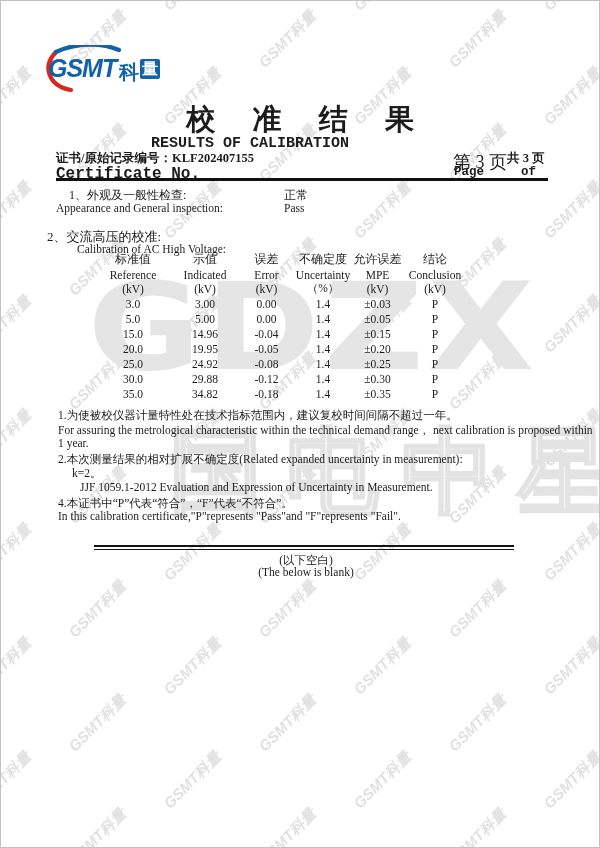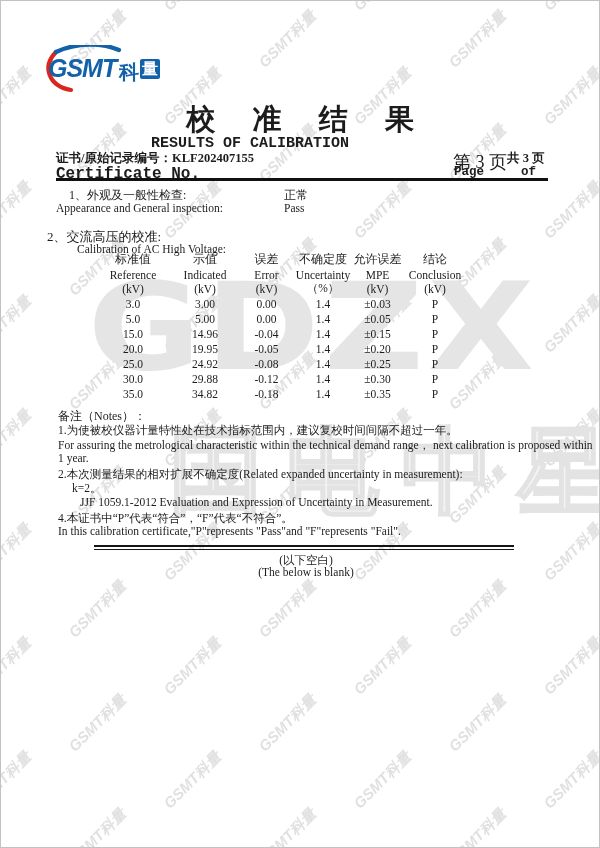--- a/index.html
+++ b/index.html
@@ -292,21 +292,20 @@
             <td>34.82</td>
             <td>-0.18</td>
             <td>1.4</td>
             <td>±0.35</td>
             <td>P</td>
           </tr>
         </tbody>
     </table>
 
     <div class="abs notes">
-      <div class="notes-heading">备注（Notes）：</div>
       <div>
           <div class="note-line indent-0">1.为使被校仪器计量特性处在技术指标范围内，建议复校时间间隔不超过一年。</div>
           <div class="note-line indent-0">For assuring the metrological characteristic within the technical demand range， next calibration is proposed within</div>
           <div class="note-line indent-0">1 year.</div>
           <div class="note-line indent-0">2.本次测量结果的相对扩展不确定度(Related expanded uncertainty in measurement):</div>
           <div class="note-line indent-1">k=2。</div>
           <div class="note-line indent-2">JJF 1059.1-2012 Evaluation and Expression of Uncertainty in Measurement.</div>
           <div class="note-line indent-0">4.本证书中“P”代表“符合”，“F”代表“不符合”。</div>
           <div class="note-line indent-0">In this calibration certificate,"P"represents "Pass"and "F"represents "Fail".</div>
         </div>

